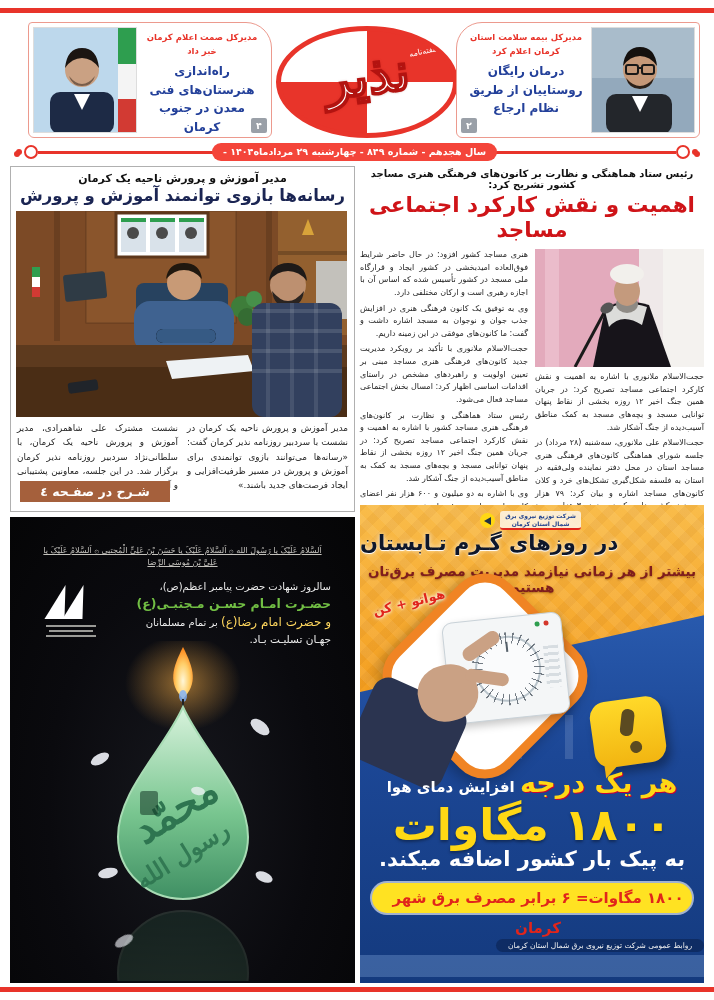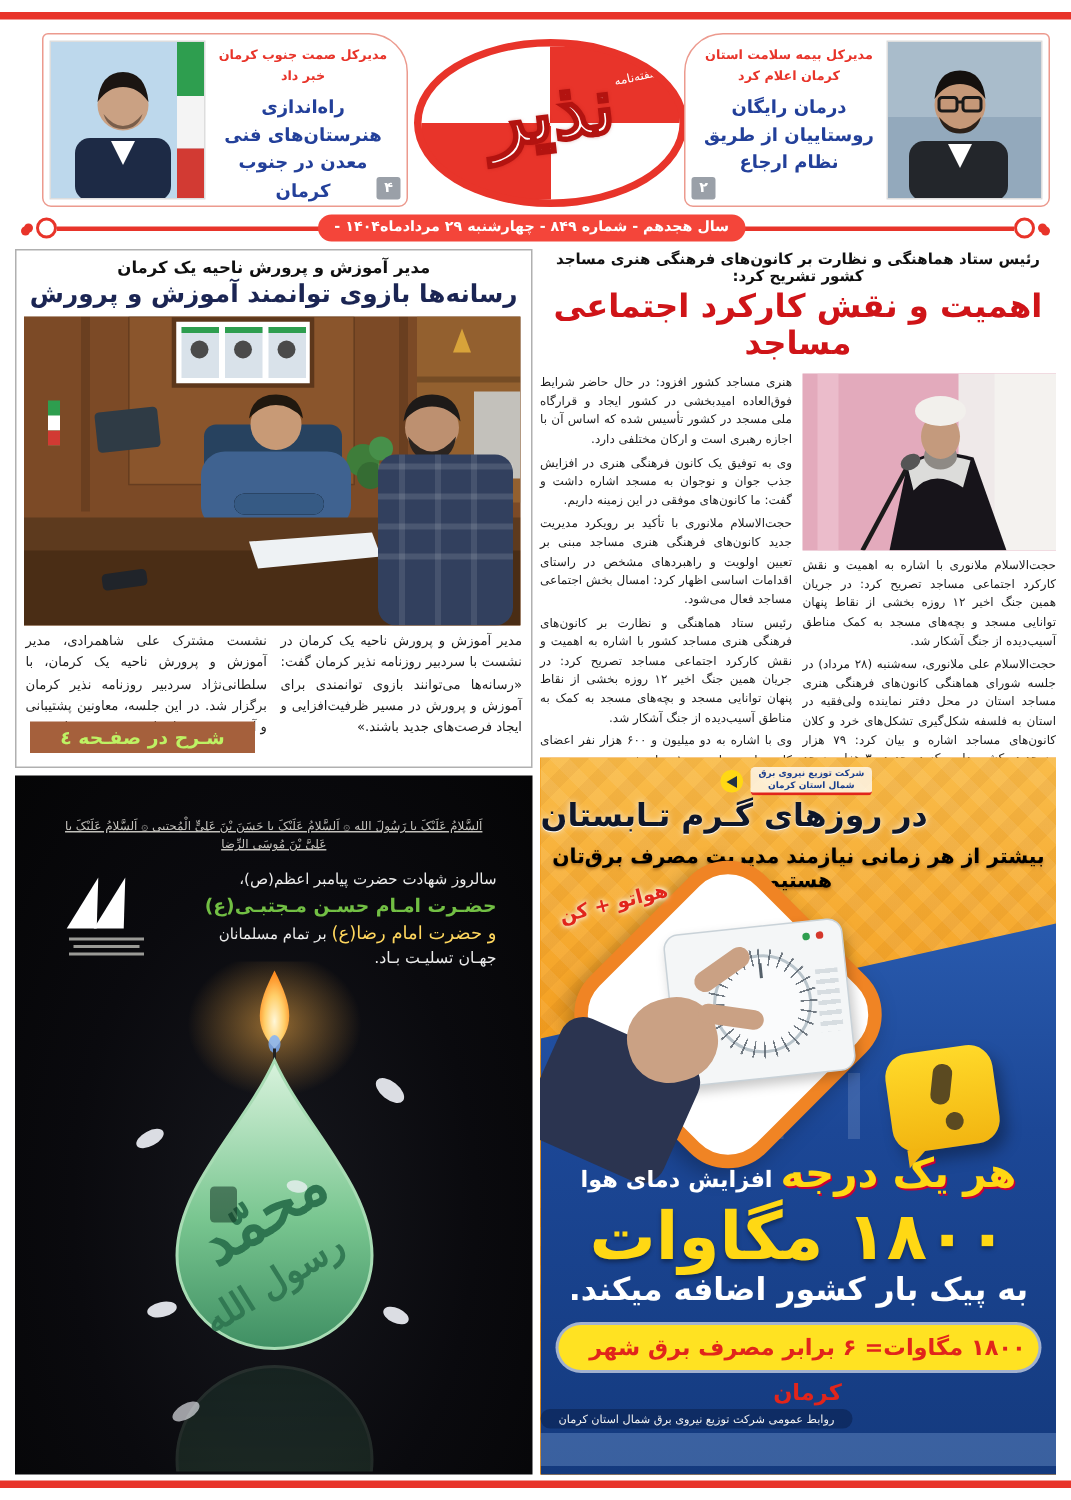--- a/index.html
+++ b/index.html
@@ -64,21 +64,21 @@
   .edu{left:10px;top:166px;width:343px;height:344px;border:1px solid #b0b0b0;background:#fff;}
   .e-kicker{position:absolute;top:5px;left:0;right:0;text-align:center;font-size:11px;
         font-weight:bold;color:#111;}
   .e-headline{position:absolute;top:19px;left:0;right:0;text-align:center;font-size:16.5px;
         font-weight:800;color:#1b2553;}
   .e-photo{position:absolute;top:44px;left:5px;width:331px;height:206px;overflow:hidden;
         background:#7c4a26;}
   .e-body{position:absolute;top:254px;left:6px;right:6px;display:flex;gap:9px;}
   .e-col{flex:1;margin:0;font-size:8.8px;line-height:1.62;text-align:justify;color:#1d1d1d;}
   .e-more{position:absolute;bottom:9px;left:9px;width:150px;height:21px;background:#a5603c;
-        color:#bef264;font-size:12.5px;font-weight:800;text-align:center;line-height:21px;
+        color:#ffffff;font-size:12.5px;font-weight:800;text-align:center;line-height:21px;
         letter-spacing:1px;}
 
   
   .poster{left:10px;top:517px;width:345px;height:466px;overflow:hidden;
         background:radial-gradient(ellipse at 50% 62%, #16171d 0%, #0a0a0e 55%, #050506 100%);}
   .p-callig{position:absolute;top:28px;left:8%;width:84%;text-align:center;color:#d4d2cc;
         font-size:8px;font-family:"DejaVu Serif",serif;line-height:1.5;opacity:.92;text-decoration:underline;}
   .p-logo{position:absolute;left:34px;top:66px;width:56px;height:62px;}
   .p-tri{position:absolute;width:0;height:0;border-style:solid;}
   .tri1{left:6px;top:2px;border-width:0 10px 34px 10px;border-color:transparent transparent #fff transparent;transform:skewX(-18deg);}
@@ -114,21 +114,21 @@
   .ad-logo-bird:after{content:"";position:absolute;left:4px;top:4px;width:0;height:0;
         border-style:solid;border-width:4px 7px 4px 0;border-color:transparent #234 transparent transparent;}
   .ad-logo-text{display:inline-block;vertical-align:middle;margin-right:3px;text-align:center;
         color:#1c3f8d;font-size:6px;font-weight:bold;line-height:1.3;
         background:rgba(255,255,255,.75);padding:1px 5px;border-radius:3px;
         border-bottom:2px solid #e1251b;}
   .ad-logo-text span{display:block;}
   .ad-headline{position:absolute;top:26px;left:0;right:0;text-align:left;color:#0f172a;
         font-size:21px;font-weight:800;letter-spacing:1px;
         text-shadow:0 0 5px rgba(255,255,255,.85), 0 1px 0 rgba(255,255,255,.9);}
-  .ad-sub{position:absolute;top:58px;left:0;right:0;text-align:center;color:#000000;
+  .ad-sub{position:absolute;top:58px;left:0;right:0;text-align:center;color:#7f1d1d;
         font-size:13.5px;font-weight:800;text-shadow:0 1px 2px rgba(120,60,0,.55);}
   .ad-panel{position:absolute;left:8px;top:86px;width:250px;height:180px;}
   .shield{position:absolute;left:34px;top:2px;width:148px;height:148px;background:#fff;
         border:9px solid #f08424;border-radius:36px;transform:rotate(45deg);
         box-shadow:0 6px 14px rgba(0,0,0,.28);}
   .thermo{position:absolute;left:78px;top:26px;width:118px;height:100px;background:#f4f6f7;
         border:1px solid #c9d2d8;border-radius:10px;transform:rotate(-6deg);
         box-shadow:2px 4px 8px rgba(0,0,0,.22);}
   .dial{position:absolute;left:28px;top:18px;width:62px;height:62px;border-radius:50%;
         background:#fafbfc;border:2px solid #b9c4cb;}
@@ -161,21 +161,21 @@
   .ad-row1{position:absolute;top:262px;left:0;right:0;text-align:center;color:#fff;
         font-size:15px;font-weight:800;}
   .ad-row1 .y{color:#ffd814;font-size:27px;font-weight:700;text-shadow:1px 1px 0 #c03;}
   .ad-row2{position:absolute;top:294px;left:0;right:0;text-align:center;color:#ffd814;
         font-size:44px;font-weight:800;letter-spacing:1px;text-shadow:0 2px 3px rgba(0,0,0,.35);}
   .ad-row3{position:absolute;top:342px;left:0;right:0;text-align:center;color:#fff;
         font-size:21px;font-weight:800;}
   .ad-pill{position:absolute;top:378px;left:12px;right:12px;height:30px;background:#ffe222;
         border-radius:16px;color:#e1251b;font-size:15px;font-weight:800;text-align:center;
         line-height:30px;box-shadow:0 0 0 2px rgba(255,255,255,.6);padding-left:12px;}
-  .ad-footer{position:absolute;top:428px;left:0;right:0;text-align:left;}
+  .ad-footer{position:absolute;top:428px;left:0;right:0;text-align:right;}
   .ad-footer span{display:inline-block;background:rgba(8,28,70,.5);color:#f2f2f2;
         font-size:7.5px;padding:2px 12px;border-radius:9px;}
 </style>
 </head>
 <body>
 
 <div class="page">
 
   <div class="abs topbar"></div>
   <div class="abs bottombar"></div>
@@ -188,21 +188,21 @@
         <rect x="84" y="36" width="18" height="35" fill="#f4f4f4"></rect>
         <rect x="84" y="71" width="18" height="35" fill="#d23a33"></rect>
         <rect x="16" y="64" width="64" height="42" rx="10" fill="#1d2a45"></rect>
         <polygon points="40,66 48,82 56,66" fill="#fff"></polygon>
         <circle cx="48" cy="42" r="17" fill="#caa183"></circle>
         <path d="M31 40 Q33 20 48 20 Q63 20 65 40 Q58 30 48 30 Q38 30 31 40 Z" fill="#1b1512"></path>
         <path d="M35 48 Q48 64 61 48 Q58 58 48 58 Q38 58 35 48 Z" fill="rgba(40,28,20,.5)"></path>
       </svg>
     </div>
     <div class="abs ttext ttext-l">
-      <div class="tkicker">مدیرکل صمت جنوب کرمان خبر داد</div>
+      <div class="tkicker">مدیرکل صمت اعلام کرمان خبر داد</div>
       <div class="ttitle">راه‌اندازی هنرستان‌های فنی معدن در جنوب کرمان</div>
     </div>
     <div class="abs tbadge tbadge-r">۴</div>
   </div>
 
   <div class="abs logo">
     <div class="oval">
       <div class="logo-weekly">هفته‌نامه</div>
       <div class="logo-word">نذیر</div>
     </div>

